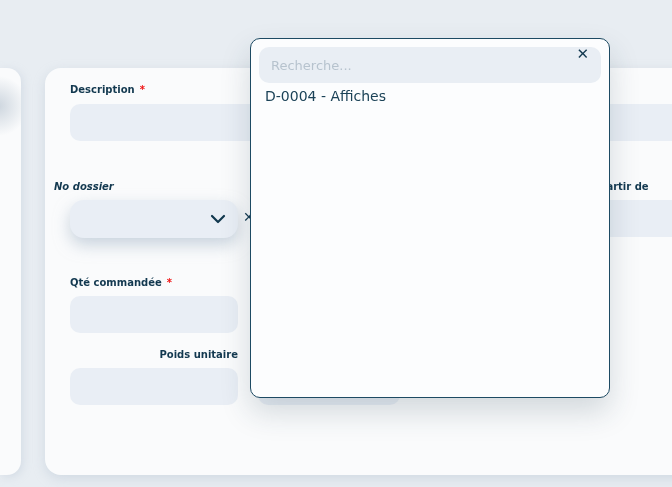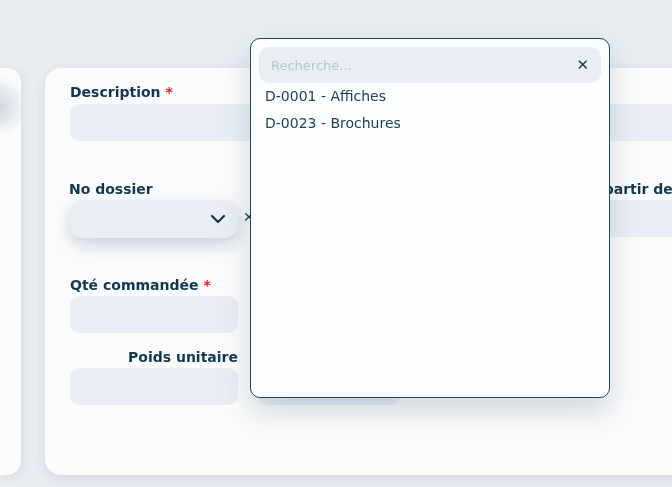--- a/index.html
+++ b/index.html
@@ -28,21 +28,21 @@
   
   .main-card {
     left:45px; top:68px; width:650px; height:407px;
     background:#fafbfc;
     border-radius:16px;
     box-shadow:0 4px 12px rgba(175,190,205,.4);
     z-index:1;
   }
 
   .field-label {
-    font-size:14px; font-weight:bold; color:#12384f;
+    font-size:10px; font-weight:bold; color:#12384f;
     white-space:nowrap; z-index:2;
   }
   .req { color:#f01414; margin-left:5px; font-weight:bold; }
 
   .text-input {
     background:#e9eef5; border:none; outline:none;
     border-radius:10px; z-index:2;
     font-family:inherit; font-size:14px; color:#12384f;
     padding:0 12px;
   }
@@ -66,21 +66,21 @@
     left:250px; top:38px; width:360px; height:360px;
     background:#fcfdfe;
     border:1.5px solid #1d4a63;
     border-radius:10px;
     box-shadow:0 14px 30px rgba(35,60,80,.18);
     z-index:10;
   }
   .popover-search-wrap {
     position:absolute; left:8px; top:8px; right:8px; height:36px;
     background:#e9eef4; border-radius:10px;
-    display:flex; align-items:center; padding:0 12px;
+    display:flex; padding:0 12px;
   }
   .popover-search {
     flex:1; background:transparent; border:none; outline:none;
     font-family:inherit; font-size:13px; color:#12384f;
   }
   .popover-search::placeholder { color:#b7c3ce; }
   .popover-close {
     font-size:15px; color:#12384f; cursor:pointer; line-height:1;
     padding-left:8px;
   }
@@ -102,21 +102,21 @@
 
 <div class="abs left-rail"></div>
 
 <div class="abs main-card"></div>
 
 <div class="abs field-label" style="left:70px; top:84px;">
   <span>Description</span><span class="req">*</span>
 </div>
 <input class="abs text-input" style="left: 70px; top: 104px; width: 612px; height: 37px;">
 
-<div class="abs field-label" style="left:69px; top:181px;">
+<div class="abs field-label" style="left:54px; top:181px;font-style:italic;">
   <span>No dossier</span>
 </div>
 <div class="abs select-box">
   <span class="chevron">
     <svg class="chevron-svg" width="16" height="10" viewBox="0 0 16 10">
       <path d="M2 2 L8 8 L14 2" fill="none" stroke="#12384f" stroke-width="2.2" stroke-linecap="round" stroke-linejoin="round"></path>
     </svg>
   </span>
 </div>
 <span class="abs clear-x">✕</span>
@@ -137,16 +137,15 @@
 <input class="abs text-input" style="left: 70px; top: 368px; width: 168px; height: 37px;">
 
 <input class="abs text-input middle-input" style="">
 
 <div class="abs popover">
   <div class="popover-search-wrap">
     <input class="popover-search" placeholder="Recherche..." style="">
     <span class="popover-close">✕</span>
   </div>
   <div class="popover-options">
-    <div class="popover-option">D-0001 - Affiches</div>
-    <div class="popover-option">D-0023 - Brochures</div>
+    <div class="popover-option">D-0004 - Affiches</div>
   </div>
 </div>
 
 </body></html>

